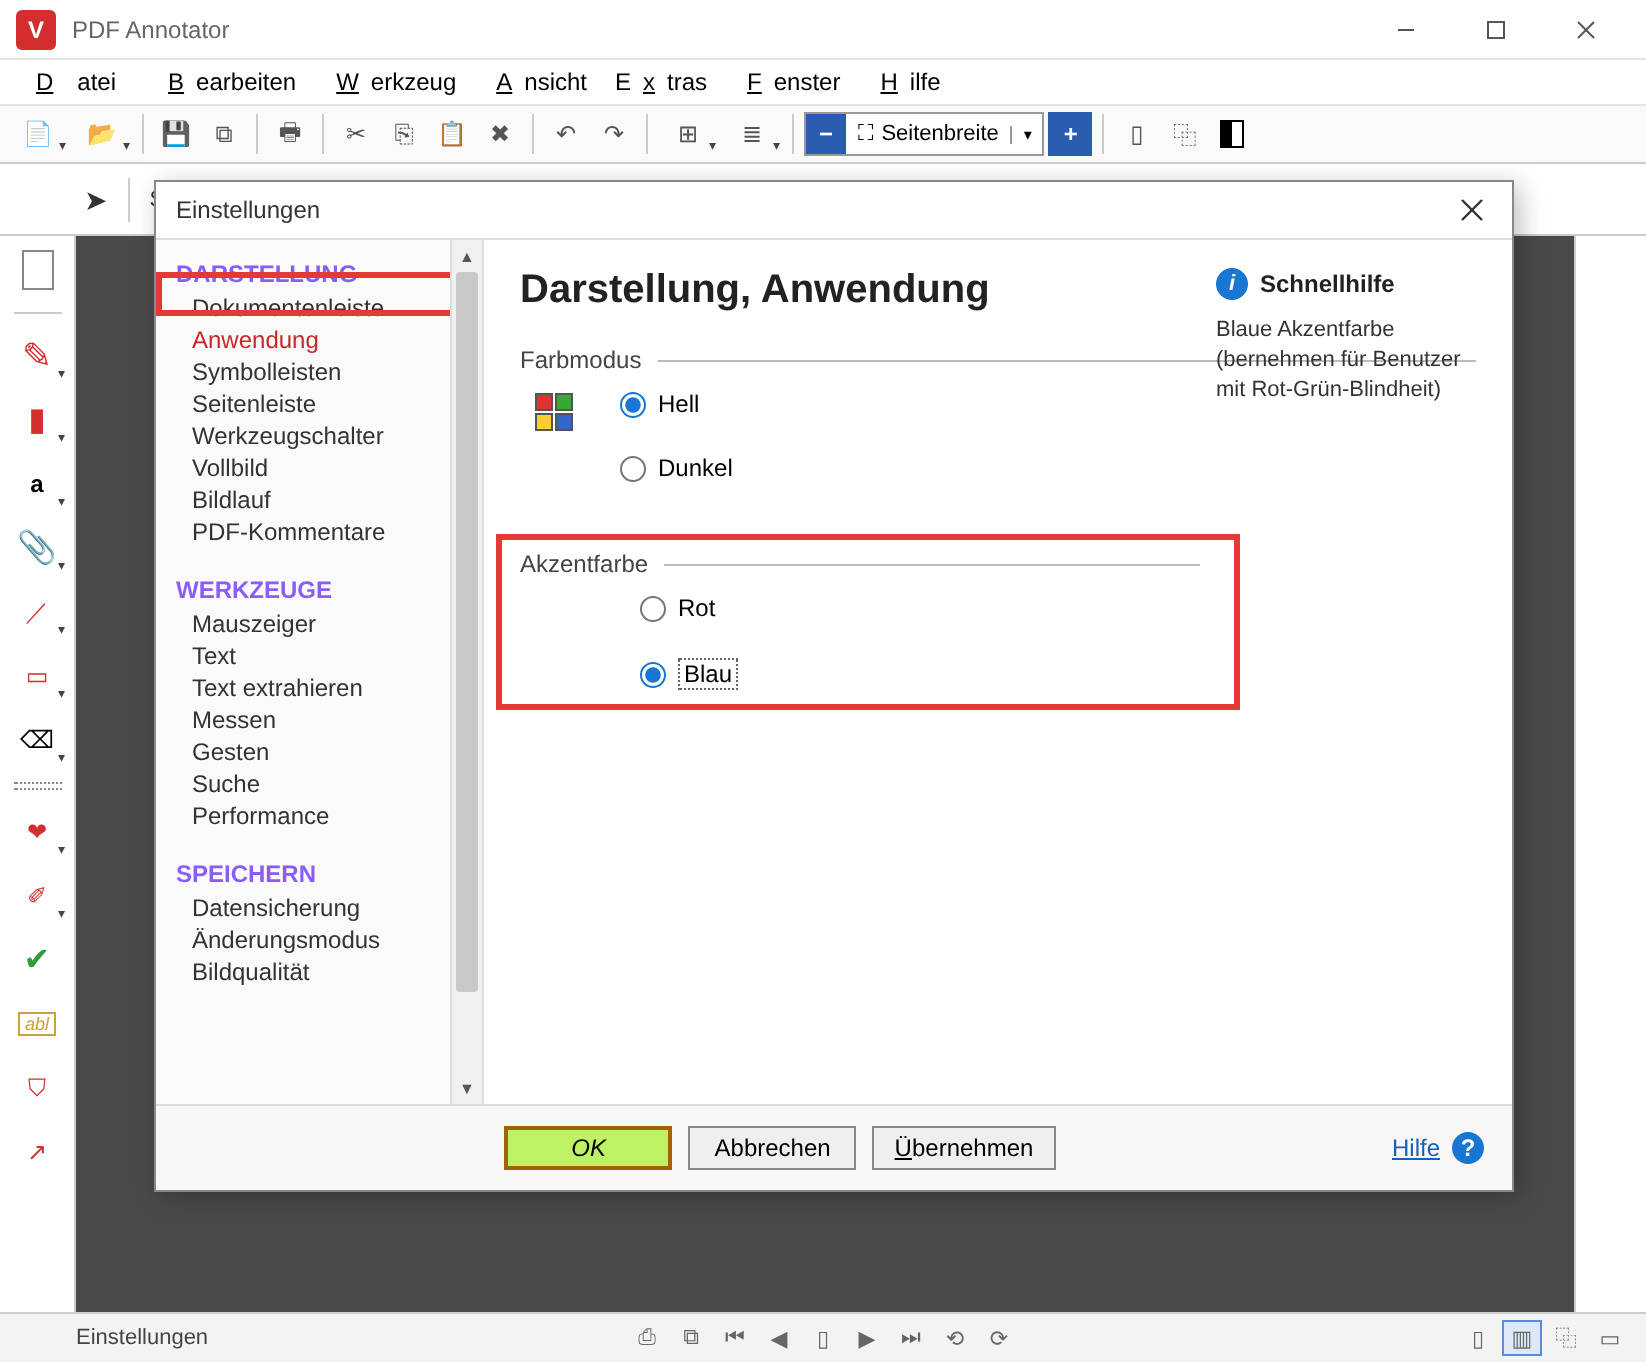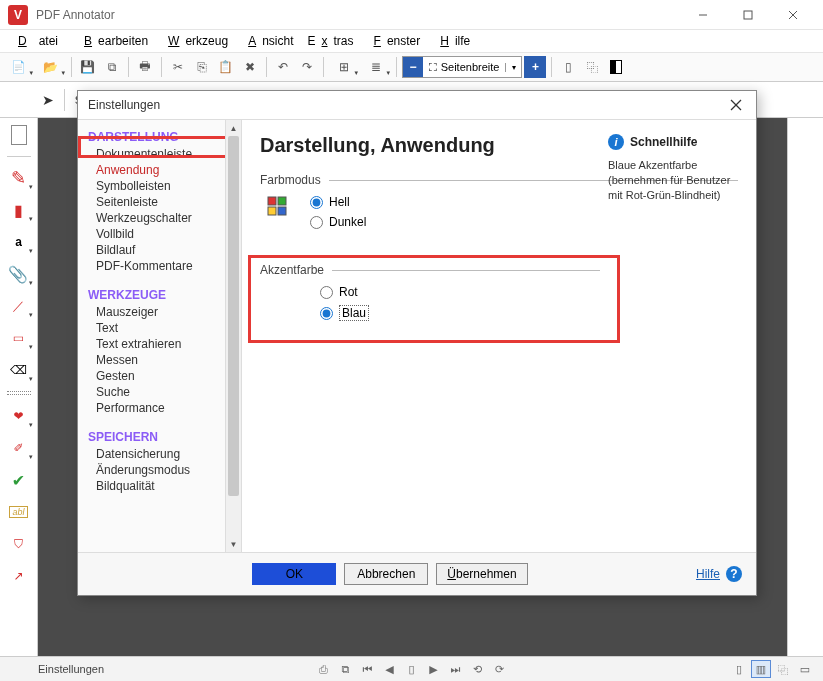--- a/index.html
+++ b/index.html
@@ -56,36 +56,36 @@
 .nav-header { font-weight:bold; font-size:12px; color:#8b5cf6; margin: 6px 0 2px 0; }
 .nav-item { font-size:12px; color:#333; padding:1px 0 1px 8px; cursor:default; }
 .nav-item.selected { color:#c62828; font-weight: normal; }
 .highlight-box { position:absolute; border:3px solid #e53935; pointer-events:none;}
 .hb-nav { left:0px; top:16px; width:156px; height:22px; }
 
 .dialog-content { flex:1; padding: 14px 18px 10px 18px; position:relative;}
 .heading { font-size:20px; font-weight:bold; color:#222; margin-bottom:16px;}
 .fieldset-label { font-size:12px; color:#444; display:flex; align-items:center; gap:8px; margin-bottom:8px;}
 .fieldset-label .line { flex:1; height:1px; background:#bbb; }
-.radio-group { display:flex; flex-direction:column; gap:6px; margin-left:60px; margin-bottom:16px;}
+.radio-group { display:flex; flex-direction:column; gap:18px; margin-left:60px; margin-bottom:16px;}
 .radio-row { display:flex; align-items:center; gap:6px; font-size:12px;}
 .radio-row input { accent-color:#1976d2; }
 .akzent-block { position:relative; }
 .hb-accent { left:-12px; top:-8px; width:372px; height:88px; }
 .akzent-block .radio-group { margin-left:60px; }
 .radio-row .boxed { border:1px dotted #666; padding: 0 2px;}
 
 .dialog-side { position:absolute; right:16px; top:14px; width:132px; font-size:11px; color:#333;}
 .dialog-side .shead { display:flex; align-items:center; gap:6px; font-weight:bold; font-size:12px; margin-bottom:8px; color:#222;}
 .dialog-side .info { width:16px; height:16px; border-radius:50%; background:#1976d2; color:#fff; display:flex; align-items:center; justify-content:center; font-style:italic; font-weight:bold; font-size:11px;}
 .dialog-side .desc { line-height:1.35; }
 
 .dialog-footer { height:42px; display:flex; align-items:center; justify-content:flex-end; padding: 0 14px; gap:8px; background:#f7f7f7;}
 .dlgbtn { min-width:84px; height:22px; border:1px solid #888; background:#efefef; font-size:12px; display:flex; align-items:center; justify-content:center; padding:0 10px;}
-.dlgbtn.primary { border:2px solid #1d4ed8; background:#1d4ed8; color:#000;}
+.dlgbtn.primary { border:2px solid #a16207; background:#bef264; color:#000;font-style:italic;}
 .help-link { margin-left:auto; display:flex; align-items:center; gap:6px; color:#1a5fb4; font-size:12px;}
 .help-q { width:16px; height:16px; border-radius:50%; background:#1976d2; color:#fff; display:flex; align-items:center; justify-content:center; font-weight:bold;}
 .footer-bar { position:absolute; left:0; right:0; bottom:0; height:25px; background:#f3f3f3; border-top:1px solid #ccc; display:flex; align-items:center; padding:0 8px; font-size:11px; color:#444; gap:10px;}
 .footer-bar .status { padding-left:30px; }
 .footer-bar .center { position:absolute; left:50%; transform:translateX(-50%); display:flex; gap:2px;}
 .footer-bar .fbtn { width:20px; height:18px; display:flex; align-items:center; justify-content:center; color:#666; border:1px solid transparent;}
 .footer-bar .right { position:absolute; right:8px; display:flex; gap:2px;}
 .footer-bar .right .fbtn.active { border:1px solid #5a8bd6; background:#dce9f9;}
 
 

